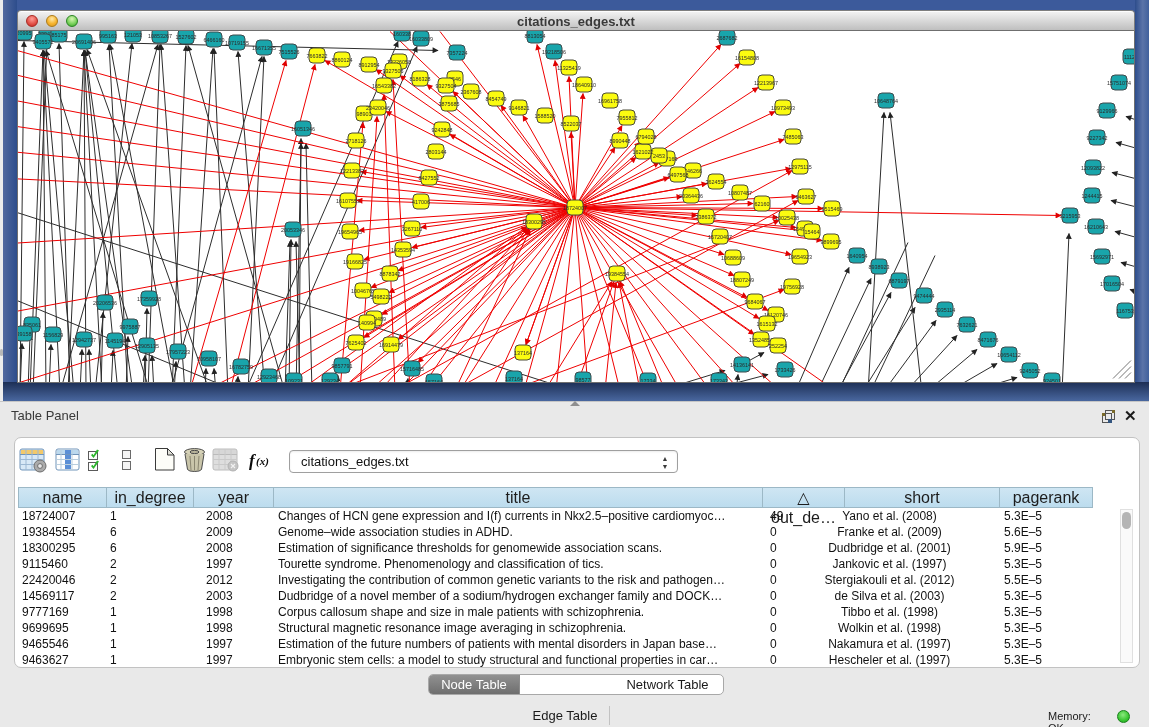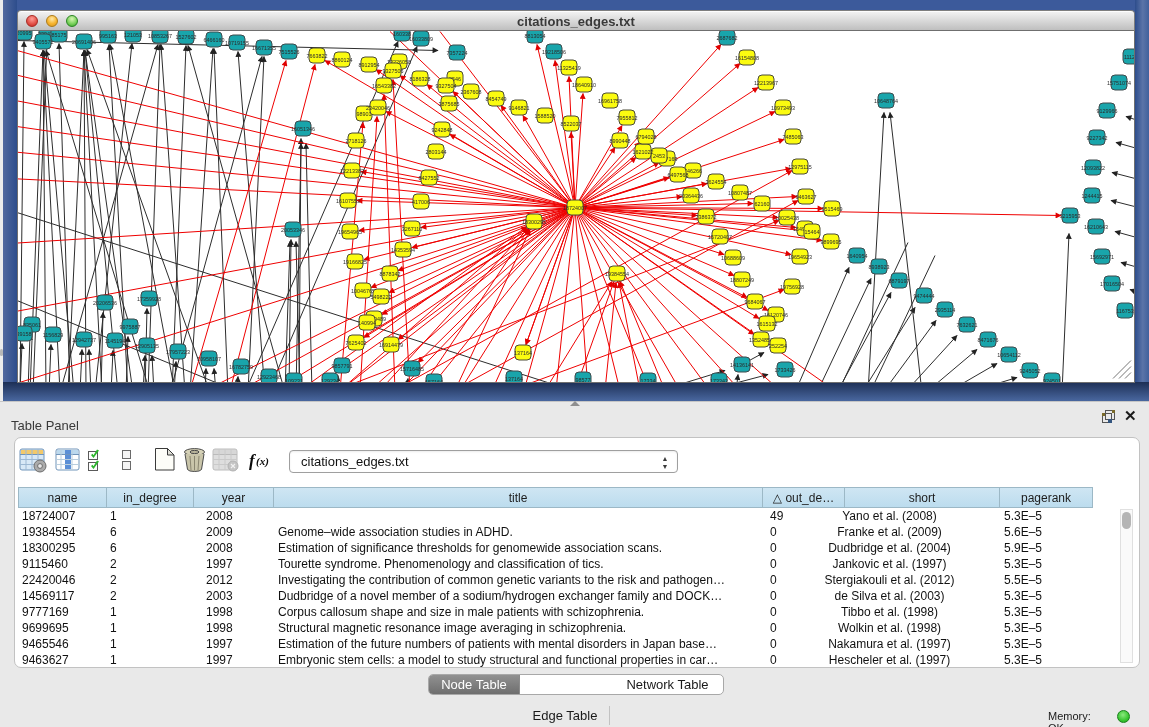--- a/index.html
+++ b/index.html
@@ -11,30 +11,30 @@
 #win { position:absolute; left:17px; top:10px; width:1118px; height:373px; }
 #titlebar { position:absolute; left:0; top:0; width:1118px; height:21px; border-radius:4px 4px 0 0; background:linear-gradient(#f4f4f4,#bfbfbf); border:1px solid #7e7e7e; border-bottom:1px solid #6f6f6f; box-shadow:inset 0 1px 0 #fdfdfd; }
 #titlebar .title { position:absolute; left:0; right:0; top:3px; text-align:center; font-size:13px; font-weight:bold; color:#3a3a3a; }
 .tl { position:absolute; top:4px; width:12px; height:12px; border-radius:50%; }
 #tl1 { left:8px;  background:radial-gradient(circle at 50% 30%,#ff9d96,#e4554c 55%,#c1241e); border:1px solid #a92a23; }
 #tl2 { left:28px; background:radial-gradient(circle at 50% 30%,#ffe9a8,#f6b42e 55%,#d7951c); border:1px solid #ad7b18; }
 #tl3 { left:48px; background:radial-gradient(circle at 50% 30%,#d7f5b2,#7dd35f 55%,#35a428); border:1px solid #2a8422; }
 #canvas { position:absolute; left:0; top:21px; width:1118px; height:352px; background:#fff; border:1px solid #6f6f6f; border-top:none; overflow:hidden; }
 #canvas svg text { font-family:"Liberation Sans",sans-serif; }
 #panel { position:absolute; left:0; top:401px; width:1149px; height:326px; background:#e9e9e9; border-top:1px solid #c6c6c6; }
-#phead { position:absolute; left:11px; top:408px; font-size:13px; color:#3a3a3a;margin-top:10px; }
+#phead { position:absolute; left:11px; top:408px; font-size:13px; color:#3a3a3a; }
 #caret { position:absolute; left:570px; top:401px; width:0; height:0; border-left:5px solid transparent; border-right:5px solid transparent; border-bottom:5px solid #8f8f8f; }
 #ficon { position:absolute; left:1102px; top:410px; width:13px; height:13px; }
 #xicon { position:absolute; left:1124px; top:407px; font-size:15px; font-weight:bold; color:#1a1a1a; }
 #container { position:absolute; left:14px; top:437px; width:1126px; height:231px; background:#fff; border:1px solid #c2c2c2; border-radius:7px; }
 #toolbar { position:absolute; left:20px; top:446px; }
 #combo { position:absolute; left:289px; top:450px; width:389px; height:23px; background:#fff; border:1px solid #9f9f9f; border-radius:4px; box-shadow:inset 0 1px 2px rgba(0,0,0,.08); }
 #combo .txt { position:absolute; left:11px; top:3px; font-size:13px; color:#111; }
 #combo .step { position:absolute; right:4px; top:1px; width:16px; height:19px; text-align:center; color:#3a3a3a; font-size:7px; line-height:8px; padding-top:3px; }
-.th { position:absolute; top:487px; height:21px; background:linear-gradient(#cfe6f3,#bcdcee); border:1px solid #9cb8c6; border-left:none; font-size:12px; color:#1c1c1c; text-align:center; line-height:20px; }
+.th { position:absolute; top:487px; height:21px; background:linear-gradient(#cfe6f3,#bcdcee); border:1px solid #9cb8c6; border-left:none; font-size:16px; color:#1c1c1c; text-align:center; line-height:20px; }
 .th.first { border-left:1px solid #9cb8c6; }
 .trow { position:absolute; left:0; height:16px; width:1118px; font-size:12px; color:#111; }
 .trow .c { position:absolute; top:1px; white-space:nowrap; }
 .c0 { left:22px; } .c1 { left:110px; } .c2 { left:206px; } .c3 { left:278px; }
 .c4 { left:770px; } .c5 { left:812px; width:155px; text-align:center; } .c6 { left:1004px; }
 #vscroll { position:absolute; left:1120px; top:509px; width:13px; height:154px; background:#fafafa; border:1px solid #e0e0e0; }
 #vthumb { position:absolute; left:1px; top:2px; width:9px; height:17px; background:#b5b5b5; border-radius:5px; }
 #tabs { position:absolute; left:428px; top:674px; width:296px; height:21px; background:#fff; border:1px solid #a8a8a8; border-radius:5px; font-size:13px; }
 #tabs .seg { position:absolute; top:0; height:19px; line-height:19px; text-align:center; color:#1a1a1a; }
 #seg1 { left:0; width:91px; background:linear-gradient(#919191,#6e6e6e); color:#fff !important; border-radius:4px 0 0 4px; border-right:1px solid #8b8b8b; }
@@ -925,40 +925,41 @@
 <span class="th" style="left:107px;width:87px;">in_degree</span>
 <span class="th" style="left:194px;width:80px;">year</span>
 <span class="th" style="left:274px;width:489px;text-align:center;">title</span>
 <span class="th" style="left:763px;width:82px;">△ out_de…</span>
 <span class="th" style="left:845px;width:155px;">short</span>
 <span class="th" style="left:1000px;width:93px;">pagerank</span>
 <div class="trow" style="top:508px">
       <span class="c c0">18724007</span>
       <span class="c c1">1</span>
       <span class="c c2">2008</span>
+      <span class="c c3">Changes of HCN gene expression and I(f) currents in Nkx2.5–positive cardiomyoc…</span>
       <span class="c c4">49</span>
       <span class="c c5">Yano et al. (2008)</span>
       <span class="c c6">5.3E–5</span>
     </div>
 <div class="trow" style="top:524px">
       <span class="c c0">19384554</span>
       <span class="c c1">6</span>
       <span class="c c2">2009</span>
       <span class="c c3">Genome–wide association studies in ADHD.</span>
       <span class="c c4">0</span>
       <span class="c c5">Franke et al. (2009)</span>
       <span class="c c6">5.6E–5</span>
     </div>
 <div class="trow" style="top:540px">
       <span class="c c0">18300295</span>
       <span class="c c1">6</span>
       <span class="c c2">2008</span>
       <span class="c c3">Estimation of significance thresholds for genomewide association scans.</span>
       <span class="c c4">0</span>
-      <span class="c c5">Dudbridge et al. (2004)</span>
+      <span class="c c5">Dudbridge et al. (2001)</span>
       <span class="c c6">5.9E–5</span>
     </div>
 <div class="trow" style="top:556px">
       <span class="c c0">9115460</span>
       <span class="c c1">2</span>
       <span class="c c2">1997</span>
       <span class="c c3">Tourette syndrome. Phenomenology and classification of tics.</span>
       <span class="c c4">0</span>
       <span class="c c5">Jankovic et al. (1997)</span>
       <span class="c c6">5.3E–5</span>

